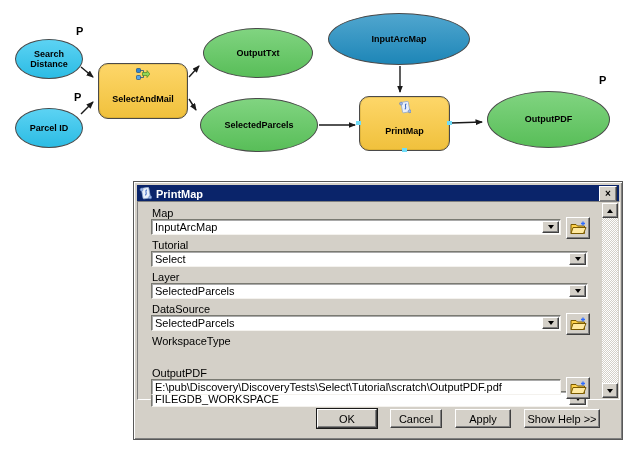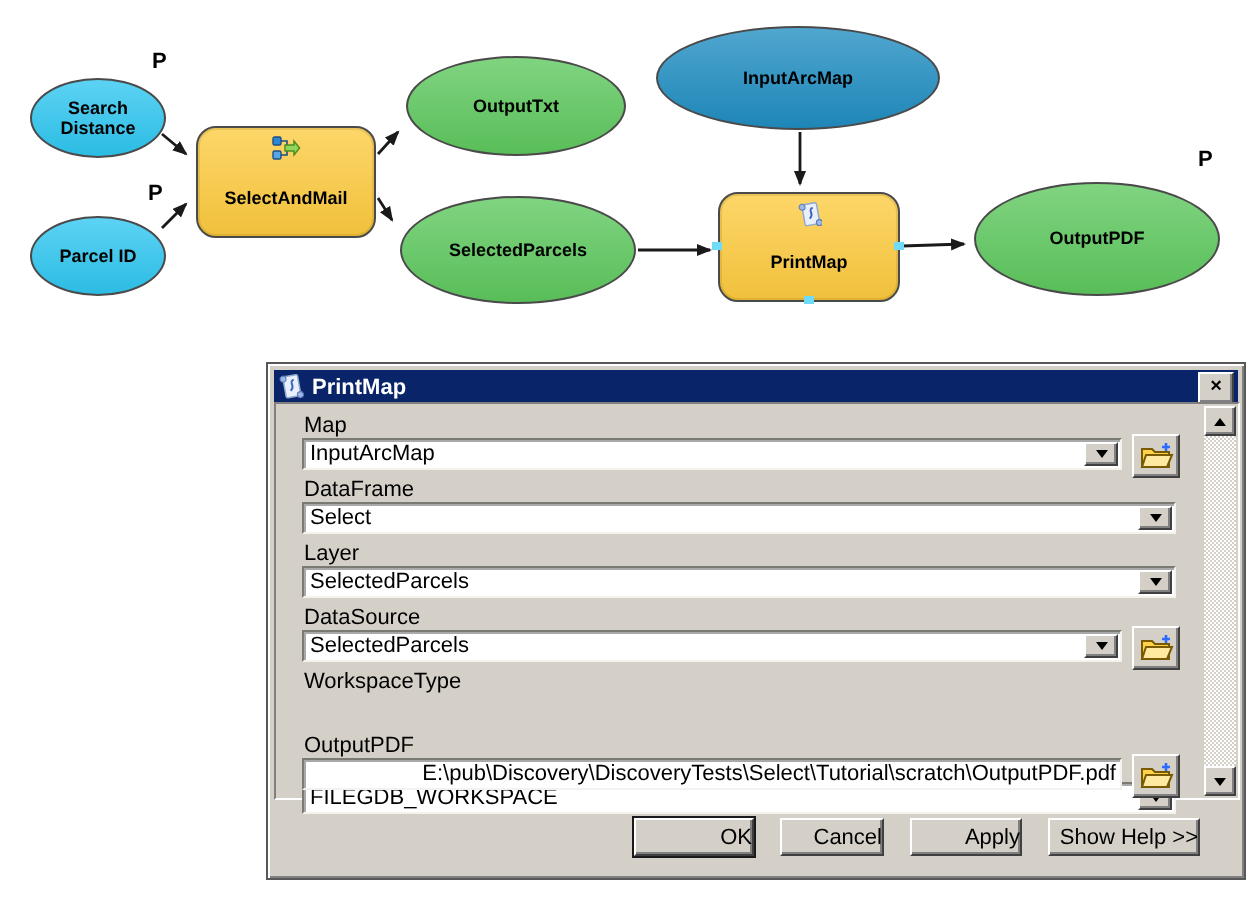--- a/index.html
+++ b/index.html
@@ -32,42 +32,42 @@
     box-shadow:inset -1px -1px 0 #808080;display:flex;align-items:center;justify-content:center;
     font-size:10px;font-weight:bold;line-height:1;color:#000;cursor:default;}
   .panel{position:absolute;left:3px;top:19px;width:483px;height:199px;background:#D4D0C8;
     border:1px solid;border-color:#808080 #ffffff #ffffff #808080;box-sizing:border-box;}
   .flabel{position:absolute;left:14px;height:12px;font-size:11px;white-space:nowrap;}
   .field{position:absolute;left:13px;height:16px;background:#ffffff;
     border:1px solid;border-color:#7a7a72 #f4f2ee #f4f2ee #7a7a72;
     box-shadow:inset 1px 1px 0 rgba(64,64,64,.45);box-sizing:border-box;}
   .field .value{position:absolute;left:3px;top:1px;right:17px;font-size:11px;line-height:13px;
     white-space:nowrap;overflow:hidden;}
-  .field.plain .value{right:2px;text-align:right;}
+  .field.plain .value{right:2px;}
   .dropbtn{position:absolute;right:1px;top:1px;bottom:1px;width:15px;background:#D4D0C8;
     border:1px solid;border-color:#ffffff #404040 #404040 #ffffff;
     box-shadow:inset -1px -1px 0 #808080;display:flex;align-items:center;justify-content:center;}
   .tri-down{width:0;height:0;border-left:3px solid transparent;border-right:3px solid transparent;
     border-top:4px solid #000;}
   .tri-up{width:0;height:0;border-left:3px solid transparent;border-right:3px solid transparent;
     border-bottom:4px solid #000;}
   .browsebtn{position:absolute;left:428px;width:22px;height:20px;background:#D4D0C8;
     border:1px solid;border-color:#ffffff #404040 #404040 #ffffff;
     box-shadow:inset -1px -1px 0 #808080;display:flex;align-items:center;justify-content:center;}
   .vscroll{position:absolute;right:1px;top:1px;bottom:1px;width:16px;background-color:#E9E7E2;
     background-image:repeating-conic-gradient(#ffffff 0% 25%, #d4d0c8 0% 50%);
     background-size:2px 2px;}
   .sbtn{position:absolute;left:0;width:16px;height:15px;background:#D4D0C8;
     border:1px solid;border-color:#ffffff #404040 #404040 #ffffff;
     box-shadow:inset -1px -1px 0 #808080;display:flex;align-items:center;justify-content:center;
     box-sizing:border-box;}
   .btn-row{position:absolute;right:22px;top:227px;display:flex;gap:13px;}
   .pushbtn{height:19px;background:#D4D0C8;border:1px solid;
     border-color:#ffffff #404040 #404040 #ffffff;box-shadow:inset -1px -1px 0 #808080;
-    display:flex;align-items:center;justify-content:flex-end;font-size:11px;box-sizing:border-box;}
+    display:flex;align-items:center;justify-content:center;font-size:11px;box-sizing:border-box;}
   .pushbtn.default{outline:1px solid #1a1a1a;}
 </style>
 </head>
 <body>
 
 <div class="stage">
 
   <div class="diagram">
 
     <svg width="628" height="180" style="position:absolute;left:0;top:0;">
@@ -176,21 +176,21 @@
       <div class="browsebtn" style="top:15px;">
         <span style="display:flex;">
           <svg width="17" height="14" viewBox="0 0 17 14">
             <path d="M1 3.5 L6 3.5 L7.5 5 L14.5 5 L14.5 12.5 L1 12.5 Z" fill="#FFD24A" stroke="#7a5a00" stroke-width="1"></path>
             <path d="M3 6.5 L16 6.5 L13.5 12.5 L1 12.5 Z" fill="#FFE9A0" stroke="#7a5a00" stroke-width="1"></path>
             <path d="M13 0.5 V4.5 M11 2.5 H15" stroke="#2D6BFF" stroke-width="1.3"></path>
           </svg>
         </span>
       </div>
 
-      <div class="flabel" style="top:37px;">DataFrame</div>
+      <div class="flabel" style="top:37px;">Tutorial</div>
       <div class="field" style="top:49px;width:437px;">
         <span class="value">Select</span>
         <span class="dropbtn">
             <span class="tri-down"></span>
           </span>
       </div>
 
       <div class="flabel" style="top:69px;">Layer</div>
       <div class="field" style="top:81px;width:437px;">
         <span class="value">SelectedParcels</span>

